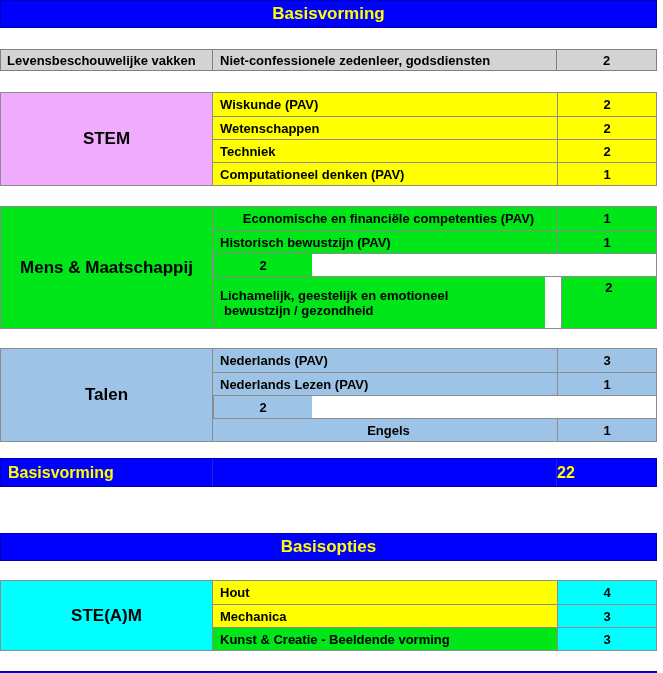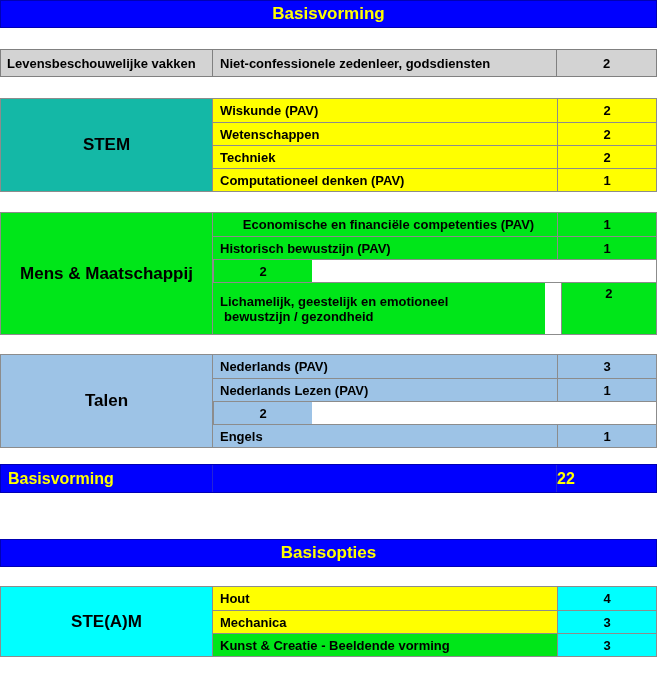--- a/index.html
+++ b/index.html
@@ -29,21 +29,21 @@
   }
   .totalbar .tfill{width:344px;height:100%;border-right:1px solid #2323D8;}
   .totalbar .tvalue{width:99px;text-align:left;}
 
   
   .sp21{height:21px;} .sp20{height:20px;} .sp19{height:19px;}
   .sp16{height:16px;} .sp46{height:46px;}
 
   
   .grayrow{
-    display:flex;height:28px;background:#D3D3D3;
+    display:flex;height:22px;background:#D3D3D3;
     border:1px solid #808080;font-size:13px;
   }
   .grayrow .c1{
     width:212px;display:flex;align-items:center;padding-left:6px;
     border-right:1px solid #808080;
   }
   .grayrow .c2{
     width:344px;display:flex;align-items:center;padding-left:7px;
     border-right:1px solid #808080;
   }
@@ -83,21 +83,21 @@
 
   <div class="grayrow">
     <div class="c1">Levensbeschouwelijke vakken</div>
     <div class="c2">Niet-confessionele zedenleer, godsdiensten</div>
     <div class="c3">2</div>
   </div>
 
   <div class="sp21"></div>
 
   <div class="group">
-      <div class="cat" style="background: #14b8a6;">STEM</div>
+      <div class="cat" style="background: #f0abfc;">STEM</div>
       <div class="rows">
         <div class="trow">
           <div class="subj" style="background: rgb(255, 255, 0);">
             <div>Wiskunde (PAV)</div>
           </div>
           <div class="hours" style="background: rgb(255, 255, 0);">2</div>
         </div>
         <div class="trow">
           <div class="subj" style="background: rgb(255, 255, 0);">
             <div>Wetenschappen</div>
@@ -163,21 +163,21 @@
         <div class="trow">
           <div class="subj" style="background: rgb(157, 195, 230);">
             <div>Nederlands Lezen (PAV)</div>
           </div>
           <div class="hours" style="background: rgb(157, 195, 230);">1</div>
         </div>
         <div class="trow">
           <div class="hours" style="background: rgb(157, 195, 230);">2</div>
         </div>
         <div class="trow">
-          <div class="subj" style="background: rgb(157, 195, 230);">
+          <div class="subj" style="background: rgb(157, 195, 230); align-items: center;">
             <div>Engels</div>
           </div>
           <div class="hours" style="background: rgb(157, 195, 230);">1</div>
         </div>
       </div>
     </div>
 
   <div class="sp16"></div>
 
   <div class="totalbar">

